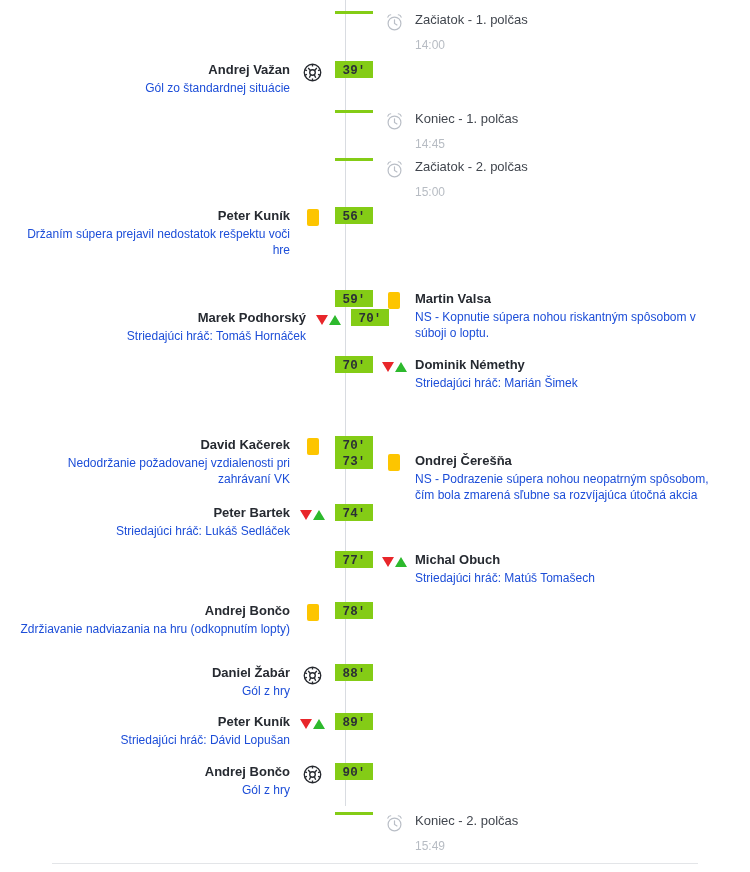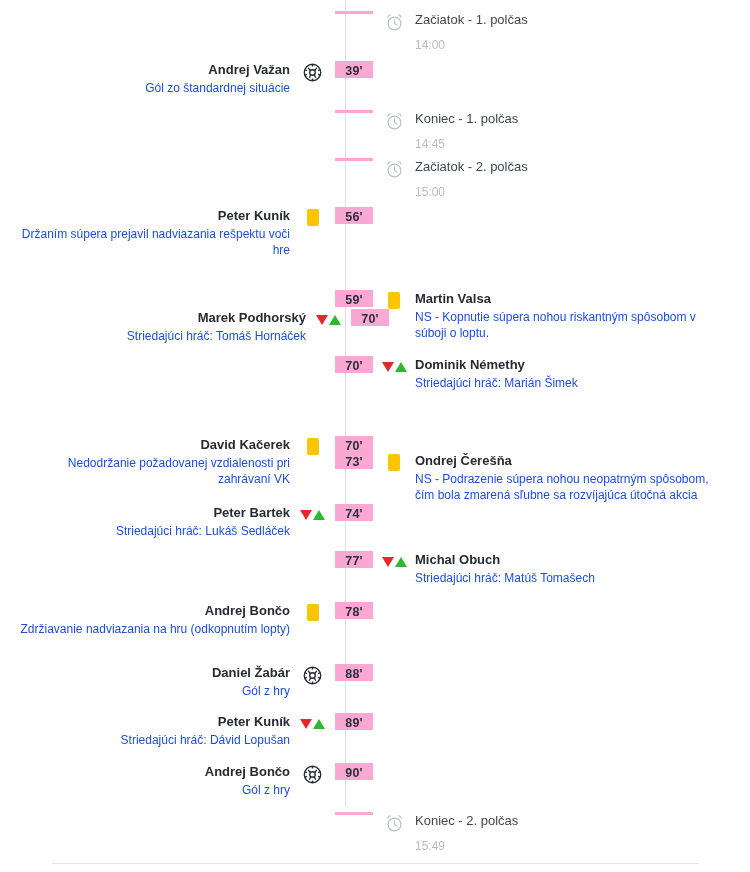--- a/index.html
+++ b/index.html
@@ -67,23 +67,24 @@
   
   .minute {
     width: 38px;
     flex: 0 0 38px;
     text-align: center;
     font-size: 12.5px;
     font-weight: bold;
     color: #2b2f36;
     letter-spacing: 0.2px;
     padding-top: 3px;
-    background: #f9a8d4;
+    background: #84cc16;
     position: relative;
     z-index: 2;
+    font-family: Liberation Mono, monospace;
   }
 
   
   .icon-right {
     width: 42px;
     flex: 0 0 42px;
     display: flex;
     justify-content: center;
     align-items: flex-start;
     padding-top: 2px;
@@ -255,21 +256,21 @@
           <div class="txt period-txt">
             <div class="title">Začiatok - 2. polčas</div>
             <div class="time">15:00</div>
           </div>
         </div>
       </div>
       <div class="row" style="position: absolute; top: 203px; left: 0px;">
         <div class="side-left">
           <div class="txt">
             <div class="player">Peter Kuník</div>
-            <div class="detail">Držaním súpera prejavil nadviazania rešpektu voči hre</div>
+            <div class="detail">Držaním súpera prejavil nedostatok rešpektu voči hre</div>
           </div>
         </div>
         <div class="icon-left">
           <span class="ycard"></span>
         </div>
         <div class="minute">56'</div>
         <div class="icon-right"></div>
         <div class="side-right"></div>
       </div>
       <div class="row" style="position: absolute; top: 250px; left: 0px; margin-top: 36px;">

